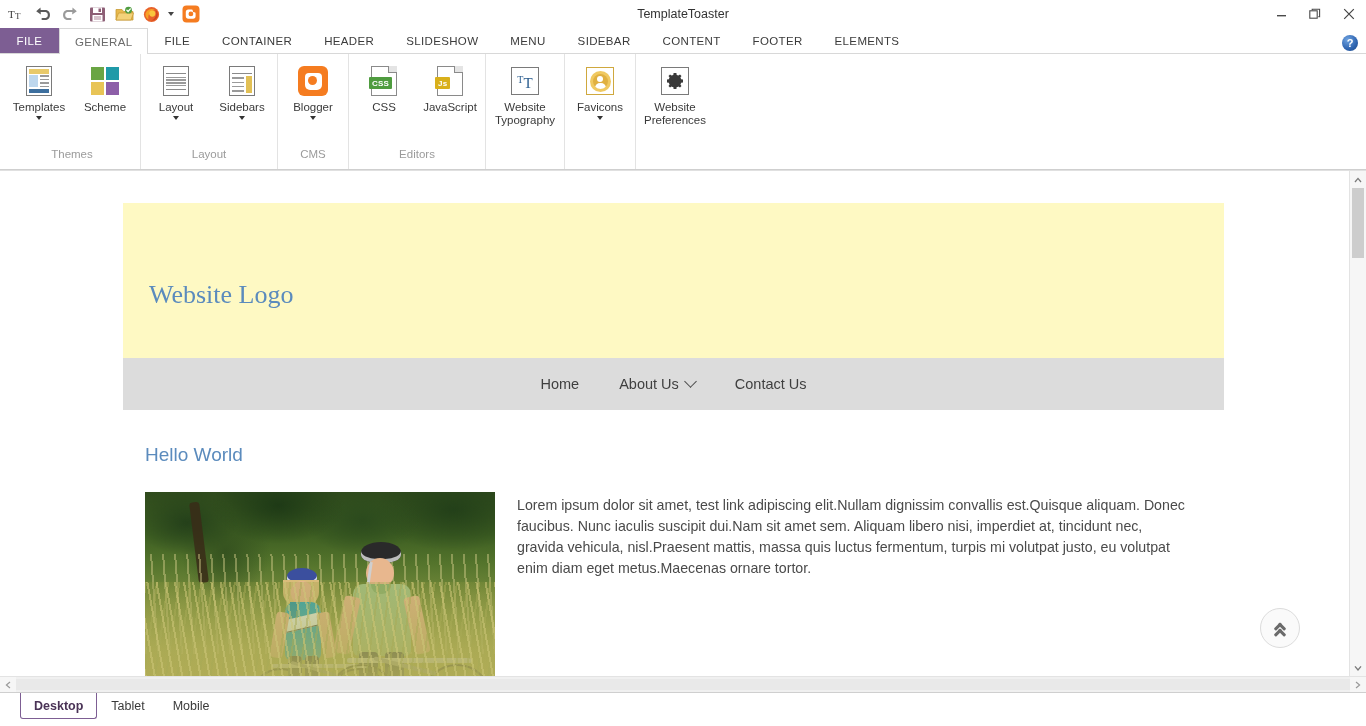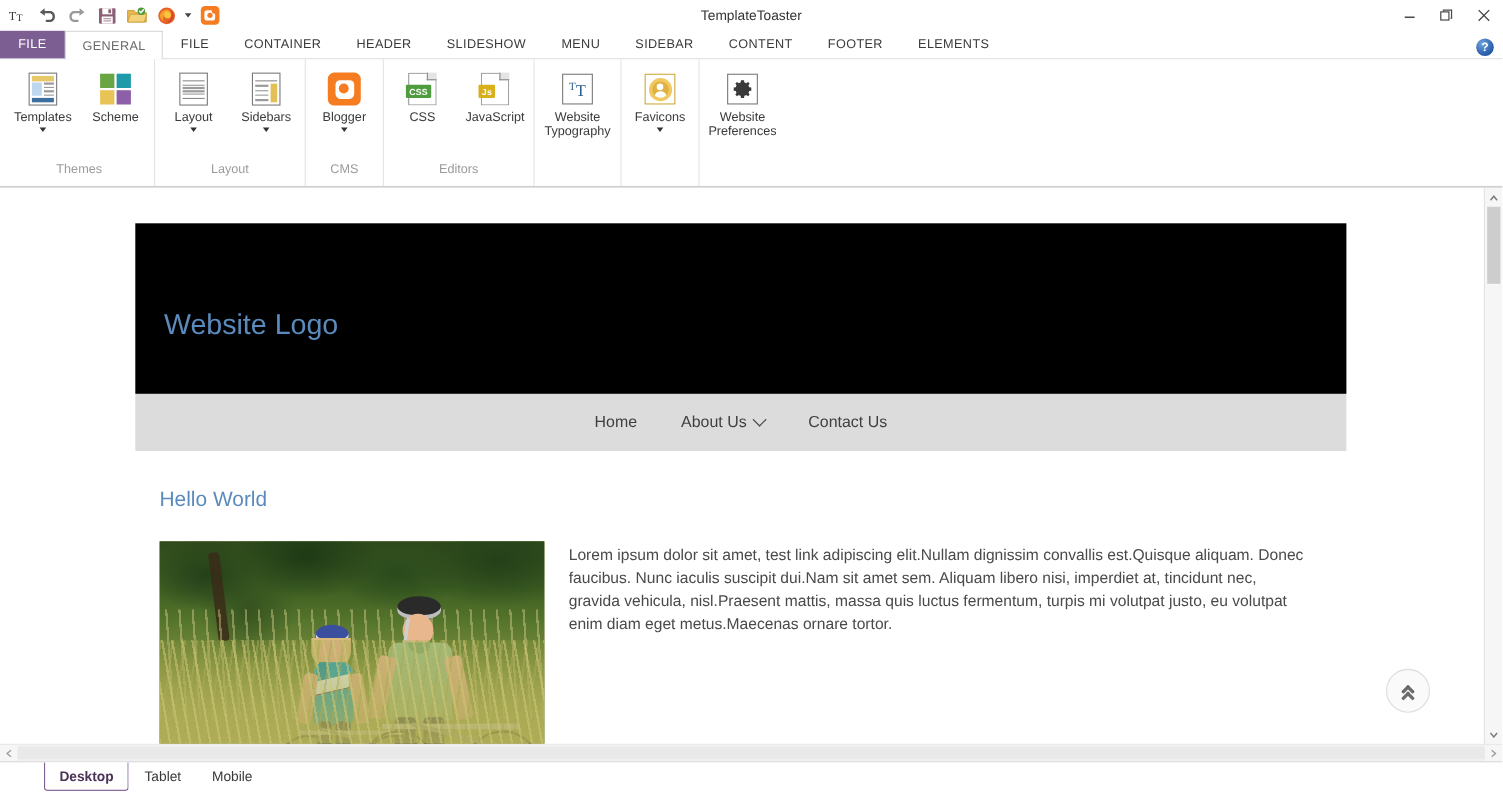--- a/index.html
+++ b/index.html
@@ -281,22 +281,23 @@
     background: #ffffff;
   }
 
   .site {
     position: absolute;
     left: 123px; top: 32px;
     width: 1101px;
   }
   .site-header {
     height: 155px;
-    background: #000000;
-    position: relative;
+    background: #fef9c3;
+    position: relative;
+    font-family: Liberation Serif, serif;
   }
   .site-logo {
     position: absolute;
     left: 26px; top: 77px;
     font-size: 26px;
     color: #5b8bbd;
     font-weight: 400;
     white-space: nowrap;
   }
   .site-nav {
@@ -489,21 +490,21 @@
 
   .canvas-row { display: flex; flex: 1; min-height: 0; }
 
   
   .devicebar {
     height: 34px;
     background: #ffffff;
     border-top: 1px solid #cfcfcf;
     display: flex;
     align-items: flex-start;
-    padding-left: 40px;
+    padding-left: 20px;
     flex: none;
   }
   .dev-tab {
     height: 26px;
     padding: 0 13px;
     font-size: 12.5px;
     color: #3a3a3a;
     display: flex; align-items: center;
     cursor: pointer;
     border: 1px solid transparent;

